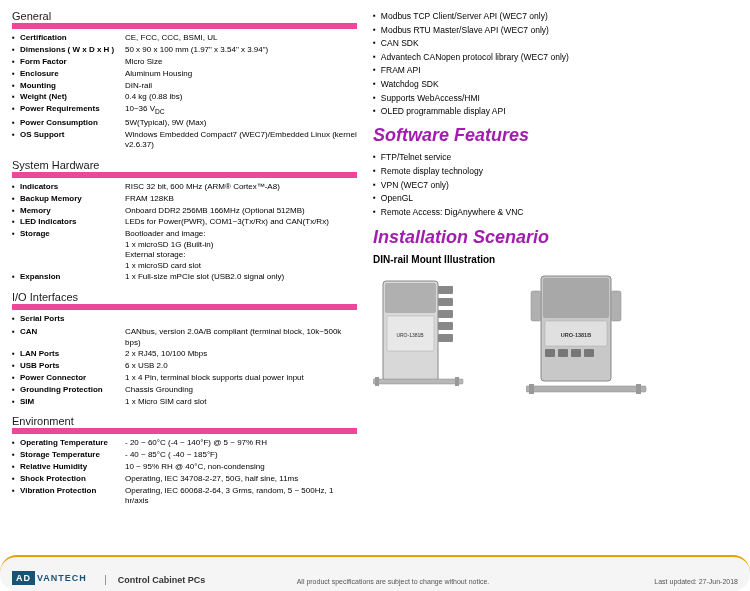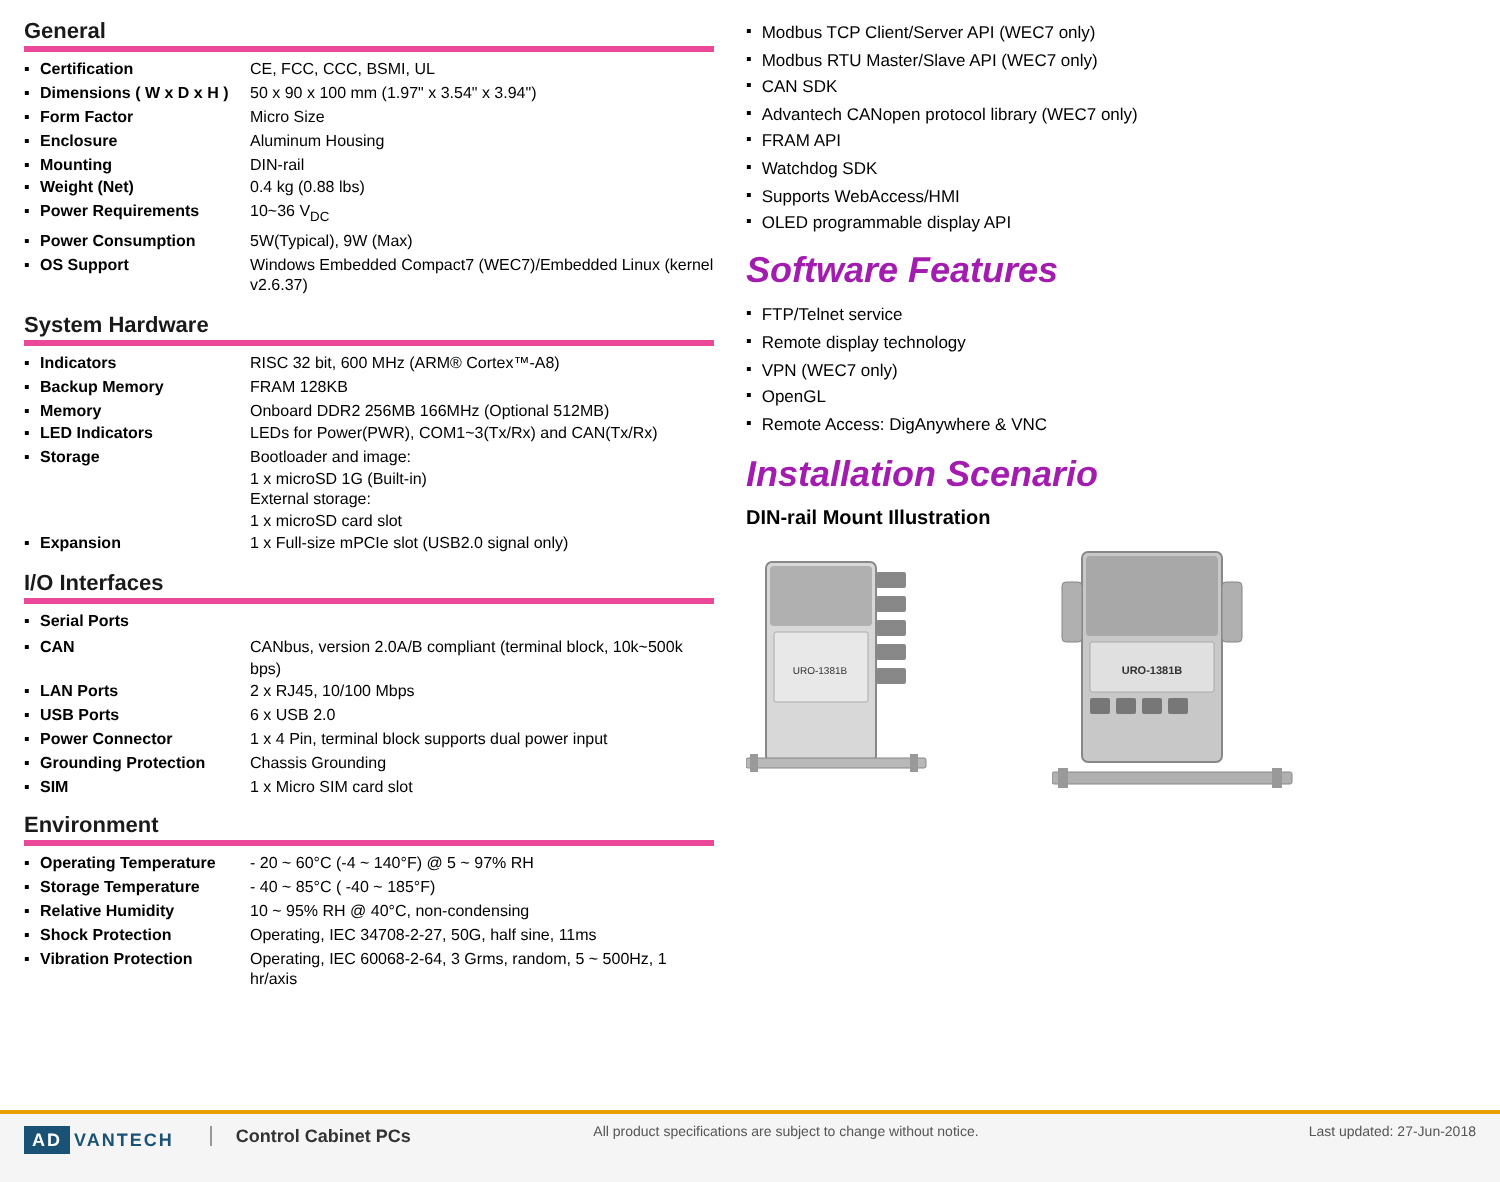--- a/index.html
+++ b/index.html
@@ -24,23 +24,23 @@
     .left-col {
       width: 355px;
       padding-right: 10px;
     }
     .right-col {
       flex: 1;
       padding-left: 6px;
     }
     .section-title {
       font-size: 11px;
-      font-weight: bold;
+      font-weight: normal;
       color: #1a1a1a;
-      border-bottom: 3px solid #ec4899;
+      border-bottom: 6px solid #ec4899;
       margin-bottom: 4px;
       padding-bottom: 1px;
     }
     .section {
       margin-bottom: 8px;
     }
     .spec-table {
       width: 100%;
     }
     .spec-row {
@@ -101,23 +101,24 @@
     .din-images {
       display: flex;
       align-items: center;
       gap: 8px;
       margin-top: 6px;
     }
     .footer {
       background: #f5f5f5;
       border-top: 2px solid #e8a000;
       display: flex;
-      align-items: flex-start;
+      align-items: flex-end;
       padding: 6px 12px;
       height: 36px;
+      border-radius: 17px;
     }
     .advantech-logo {
       display: flex;
       align-items: center;
       margin-right: 16px;
     }
     .logo-adv {
       background: #1a5276;
       color: #fff;
       font-size: 9px;

